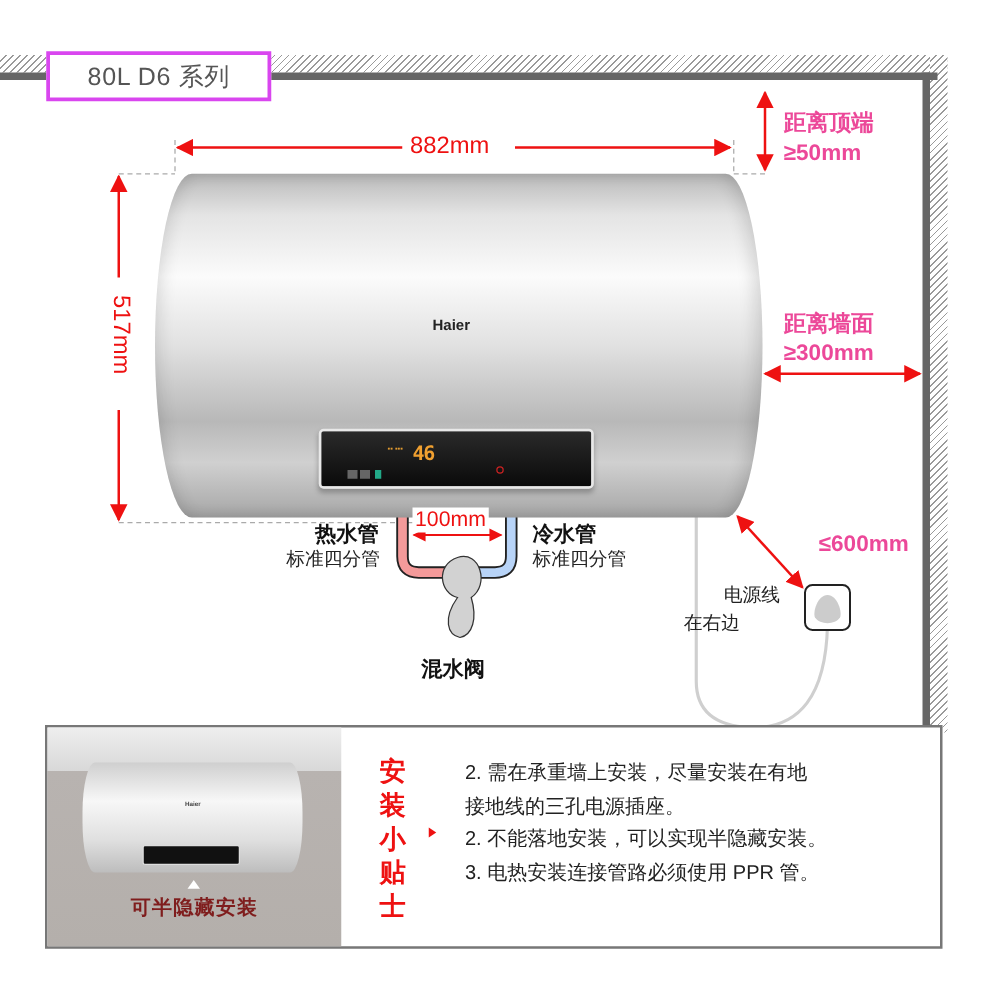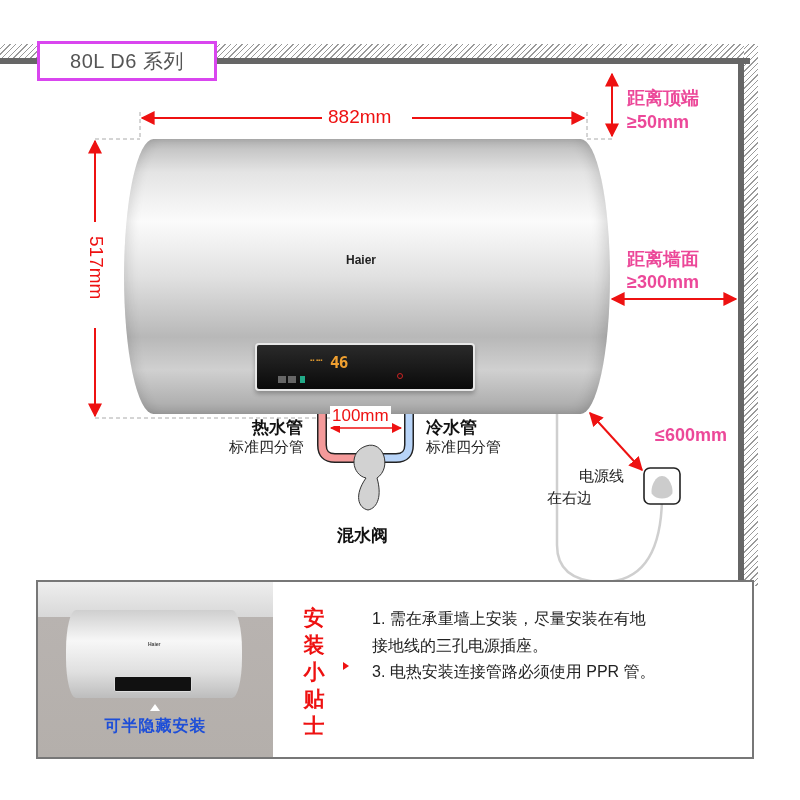--- a/index.html
+++ b/index.html
@@ -57,21 +57,21 @@
     background: linear-gradient(180deg, #eeeeee 0%, #d8d8d8 20%, #b8b3b0 20%, #b4afab 100%);
   }
   .mini-heater {
     left: 66px; top: 610px; width: 176px; height: 88px;
     background: linear-gradient(180deg, #cfcfcf 0%, #f7f7f7 35%, #e0e0e0 70%, #bdbdbd 100%);
     border-radius: 10px / 40px;
   }
   .mini-panel { left: 114px; top: 676px; width: 78px; height: 16px; background: #111; border: 1px solid #ddd; border-radius: 2px; }
   .mini-brand { left: 148px; top: 641px; font-size: 5px; color: #444; font-weight: bold; }
   .mini-tri { left: 150px; top: 704px; width: 0; height: 0; border-left: 5px solid transparent; border-right: 5px solid transparent; border-bottom: 7px solid #fff; }
-  .photo-caption { left: 38px; top: 716px; width: 235px; text-align: center; font-size: 16px; color: #1d4ed8; font-weight: bold; letter-spacing: 1px; }
+  .photo-caption { left: 38px; top: 716px; width: 235px; text-align: center; font-size: 16px; color: #7f1d1d; font-weight: bold; letter-spacing: 1px; }
 
   .tips-title {
     left: 300px; top: 604px; width: 28px; font-size: 21px; font-weight: bold; color: #ee1111;
     line-height: 27px; text-align: center;
   }
   .tips-arrow { left: 343px; top: 662px; width: 0; height: 0; border-top: 4px solid transparent; border-bottom: 4px solid transparent; border-left: 6px solid #ee1111; }
   .tips-list { left: 372px; top: 606px; font-size: 16px; line-height: 26.5px; color: #222; }
   .tips-list div { white-space: nowrap; }
 </style>
 </head>
@@ -164,16 +164,17 @@
 <div class="abs tips-title">
   <div>安</div>
   <div>装</div>
   <div>小</div>
   <div>贴</div>
   <div>士</div>
 </div>
 <div class="abs tips-arrow"></div>
 
 <div class="abs tips-list">
-  <div>1. 需在承重墙上安装，尽量安装在有地</div>
+  <div>2. 需在承重墙上安装，尽量安装在有地</div>
   <div>接地线的三孔电源插座。</div>
+  <div>2. 不能落地安装，可以实现半隐藏安装。</div>
   <div>3. 电热安装连接管路必须使用 PPR 管。</div>
 </div>
 
 </body></html>

